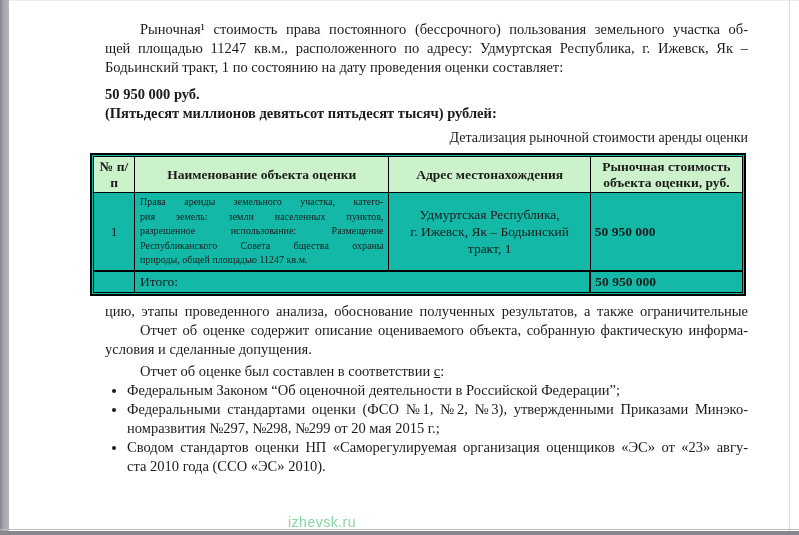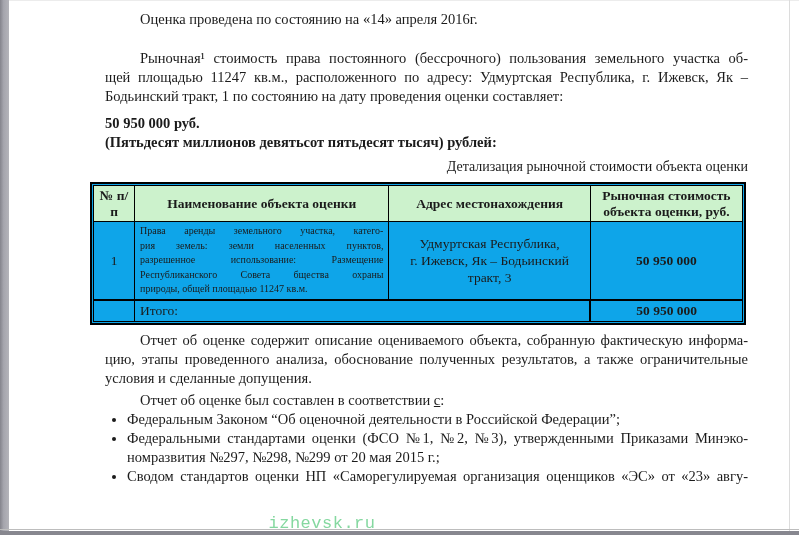--- a/index.html
+++ b/index.html
@@ -26,66 +26,65 @@
   .bold { font-weight:bold; }
   .rightal { text-align:right; }
   .u { text-decoration:underline; }
 
   .p1 { margin-top:10px; }
   .p2 { margin-top:20px; }
   .amount-block { margin-top:8px; }
   .caption { margin-top:5px; font-size:14px; }
 
   .tablewrap { box-sizing:border-box; margin:6px 4px 0 -15px; width:656px;
-    border:2px solid #000; padding:1px; background:#0ea5e9; }
+    border:2px solid #000; padding:1px; background:#14b8a6; }
   table { border-collapse:collapse; width:100%; table-layout:fixed; }
   th, td { border:1px solid #000; padding:1px 4px; font-size:13.5px; }
   col.c-num { width:41px; } col.c-name { width:254px; } col.c-addr { width:201px; } col.c-val { width:152px; }
   thead th { background:var(--header-bg,#ccf2cc); font-weight:bold; height:33px;
     text-align:center; vertical-align:middle; line-height:16px; }
   td.num-cell { text-align:center; vertical-align:middle; }
   td.name-cell { font-size:10px; line-height:14.5px; padding:2px 5px; vertical-align:middle; }
   td.addr-cell { text-align:center; vertical-align:middle; line-height:17px; }
-  td.val-cell { text-align:center; vertical-align:middle; font-weight:bold; }
+  td.val-cell { vertical-align:middle; font-weight:bold; }
   tr.totals td { border-top:2px solid #000; height:18px; line-height:16px; }
   tr.totals td.t-label { font-weight:normal; padding-left:5px; }
   tr.totals td.t-val { border-left:2px solid #000; }
 
   .p3 { margin-top:6px; }
   .p4 { margin-top:3px; }
   ul.stds { margin:0; padding:0 0 0 22px; list-style:disc outside; }
   ul.stds li { margin:0; padding:0; }
 
   .watermark { position:absolute; left:0; top:514px; width:644px; text-align:center;
-    font-family:Liberation Mono, monospace; font-size:17px; letter-spacing:0.5px;
+    font-family:Liberation Sans, sans-serif; font-size:14px; letter-spacing:0.5px;
     color:var(--watermark-color,#85d8a0); z-index:5; }
 </style>
 </head>
 <body>
 
 <div class="left-strip"></div>
 <div class="top-hairline"></div>
 <div class="right-edge"></div>
 
 <div class="content">
 
-  <p class="para p1 findent">Оценка проведена по состоянию на «14» апреля 2016г.</p>
 
   <div class="para p2">
     <div class="jline findent">Рыночная¹ стоимость права постоянного (бессрочного) пользования земельного участка об-</div>
     <div class="jline">щей площадью 11247 кв.м., расположенного по адресу: Удмуртская Республика, г. Ижевск, Як –</div>
     <div>Бодьинский тракт, 1 по состоянию на дату проведения оценки составляет:</div>
   </div>
 
   <div class="amount-block">
     <div class="center bold">50 950 000 руб.</div>
     <div class="center bold">(Пятьдесят миллионов девятьсот пятьдесят тысяч)  рублей:</div>
   </div>
 
-  <div class="rightal caption">Детализация рыночной стоимости объекта оценки</div>
+  <div class="rightal caption">Детализация рыночной стоимости аренды оценки</div>
 
   <div class="tablewrap">
     <table>
       <colgroup>
         <col class="c-num">
           <col class="c-name">
           <col class="c-addr">
           <col class="c-val">
       </colgroup>
       <thead>
@@ -102,51 +101,52 @@
           <td class="name-cell">
             <div class="jline">Права аренды земельного участка, катего-</div>
             <div class="jline">рия земель: земли населенных пунктов,</div>
             <div class="jline">разрешенное использование: Размещение</div>
             <div class="jline">Республиканского Совета бщества охраны</div>
             <div>природы,  общей площадью 11247 кв.м.</div>
           </td>
           <td class="addr-cell">
             <div>Удмуртская Республика,</div>
             <div>г. Ижевск, Як – Бодьинский</div>
-            <div>тракт, 3</div>
+            <div>тракт, 1</div>
           </td>
           <td class="val-cell">50 950 000</td>
         </tr>
         <tr class="totals">
           <td></td>
           <td class="t-label" colspan="2">Итого:</td>
           <td class="val-cell t-val">50 950 000</td>
         </tr>
       </tbody>
     </table>
   </div>
 
   <div class="para p3">
+    <div class="jline">цию, этапы проведенного анализа, обоснование полученных  результатов, а также ограничительные</div>
     <div class="jline findent">Отчет об оценке содержит описание оцениваемого объекта, собранную фактическую информа-</div>
-    <div class="jline">цию, этапы проведенного анализа, обоснование полученных  результатов, а также ограничительные</div>
     <div>условия и сделанные допущения.</div>
   </div>
 
   <p class="para p4 findent"><span>Отчет об оценке был составлен в соответствии </span><span class="u">с</span><span>:</span></p>
 
   <ul class="stds">
     <li>
       <div>Федеральным Законом “Об оценочной деятельности в Российской Федерации”;</div>
     </li>
     <li>
       <div class="jline">Федеральными стандартами оценки (ФСО №1, №2, №3), утвержденными Приказами Минэко-</div>
       <div>номразвития №297, №298, №299 от 20 мая 2015 г.;</div>
     </li>
     <li>
       <div class="jline">Сводом стандартов оценки НП «Саморегулируемая организация оценщиков «ЭС» от «23» авгу-</div>
+      <div>ста 2010 года (ССО «ЭС» 2010).</div>
     </li>
   </ul>
 
 </div>
 
 <div class="bottom-hairline"></div>
 <div class="watermark">izhevsk.ru</div>
 <div class="bottom-bar"></div>
 
 </body></html>

